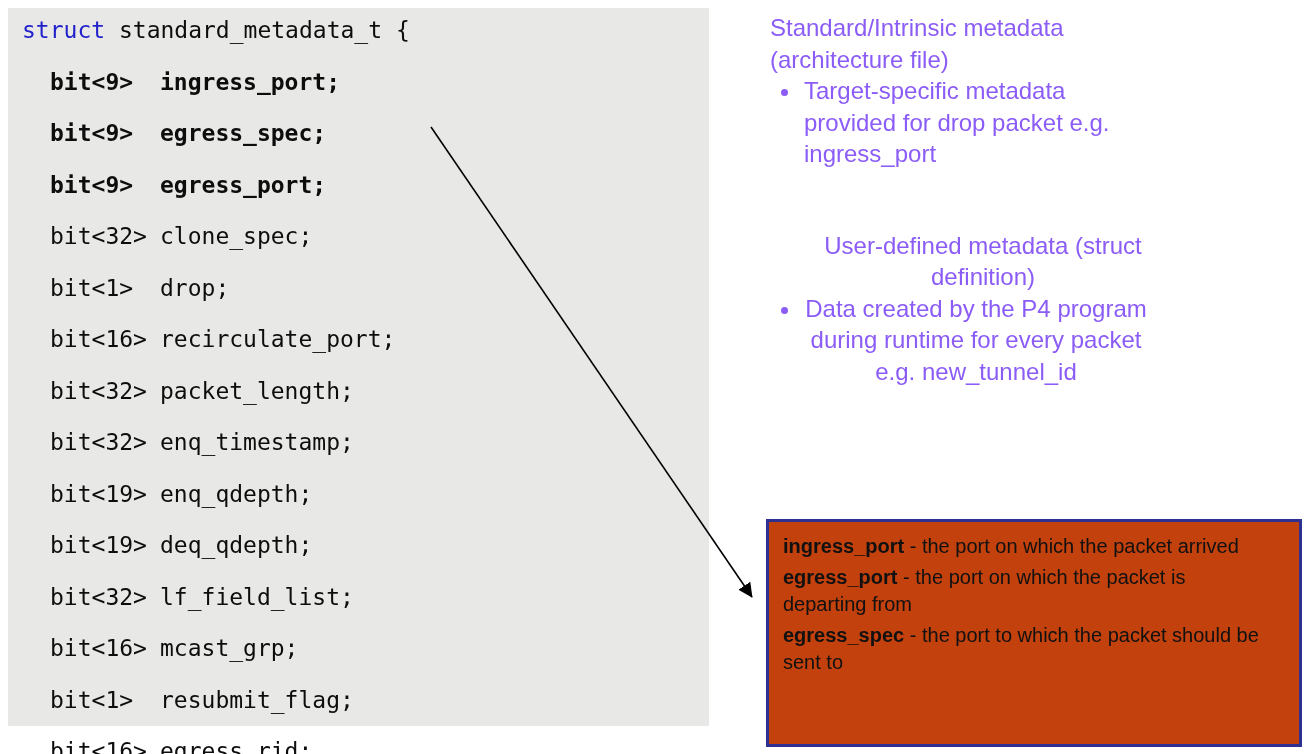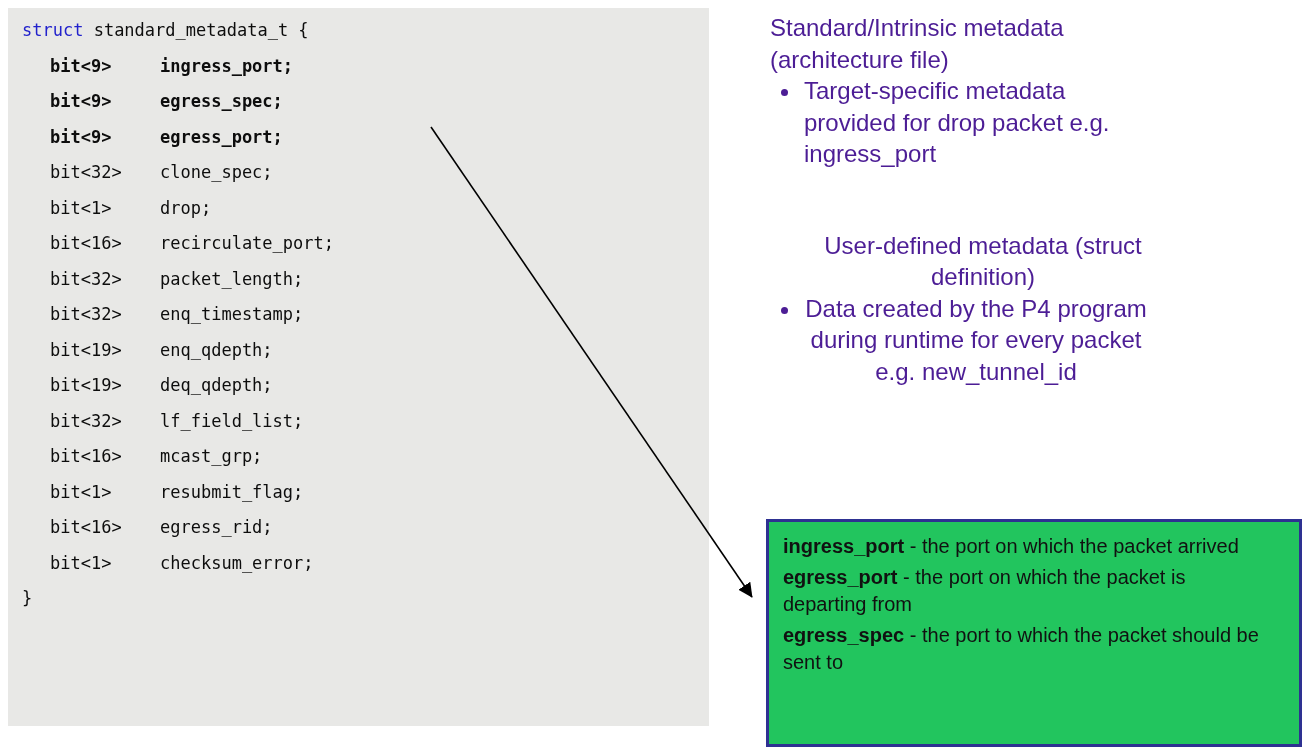--- a/index.html
+++ b/index.html
@@ -15,45 +15,45 @@
 
   
   .code-panel {
     position: absolute; left: 8px; top: 8px;
     width: 701px; height: 718px;
     background: var(--code-bg, #e8e8e6);
     padding: 5px 0 0 14px;
   }
   .code-line {
     font-family: "DejaVu Sans Mono", monospace;
-    font-size: 17px;
+    font-size: 23px;
     line-height: 35.5px;
     white-space: pre;
     color: #0d0d0d;
   }
   .code-line .kw { color: var(--keyword, #2222cc); }
-  .code-line.field { padding-left: 28px; }
+  .code-line.field { padding-left: 28px; margin-top: 16px; }
   .code-line.field .f-type { display: inline-block; width: 110px; }
   .code-line.bold { font-weight: bold; }
 
   
   .notes {
     position: absolute; left: 770px; top: 12px; width: 470px;
-    font-size: 24px; line-height: 31.5px; color: #4c1d95;
+    font-size: 24px; line-height: 31.5px; color: #8b5cf6;
   }
   .note-section + .note-section { margin-top: 60px; text-align: center; }
   .note-title { width: 426px; }
   .note-bullets { margin: 0 0 0 18px; padding-left: 14px; width: 360px; list-style: disc; }
   .note-bullets li { padding-left: 2px; }
 
   
   .callout {
     position: absolute; left: 766px; top: 519px;
     width: 536px; min-height: 228px;
-    background: #22c55e;
+    background: #c2410c;
     border: 3px solid var(--callout-border, #2e3192);
     padding: 11px 14px 10px 14px;
     font-size: 20px; line-height: 27.5px;
   }
   .callout .entry { max-width: 482px; margin-bottom: 3px; }
   .callout .term { font-weight: bold; }
 
   
   .arrow-overlay {
     position: absolute; left: 0; top: 0;

